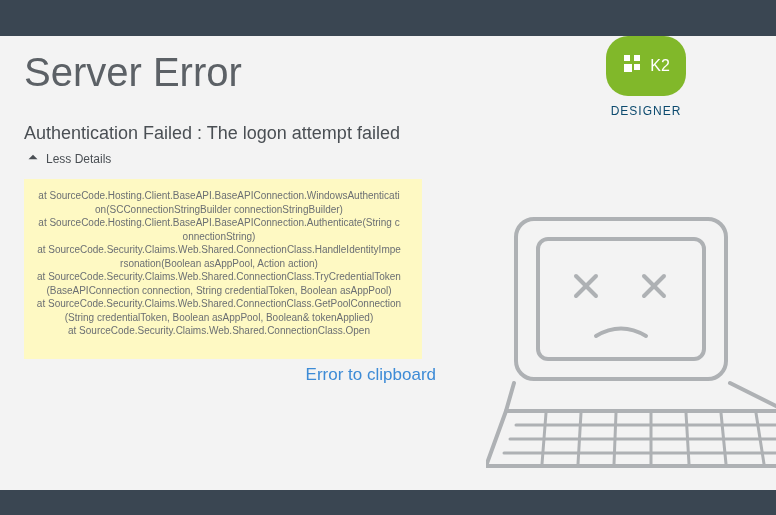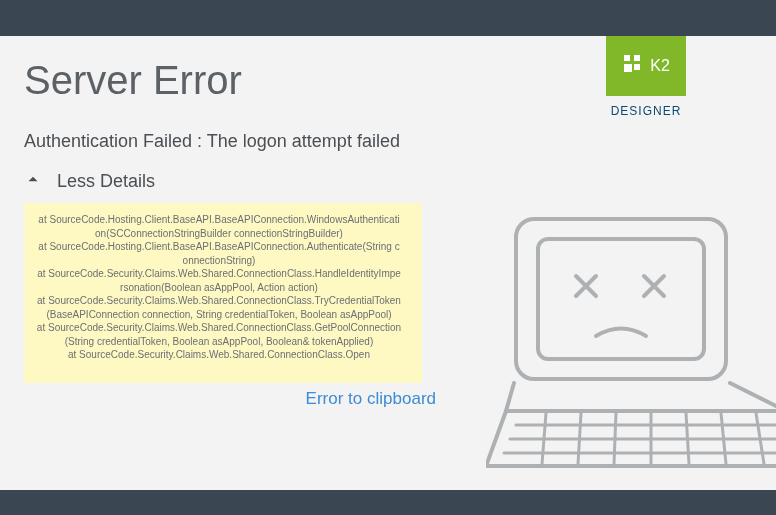--- a/index.html
+++ b/index.html
@@ -20,53 +20,54 @@
     text-align: center;
   }
   .brand-badge .k2 {
     background: #81b82a;
     height: 60px;
     display: flex;
     align-items: center;
     justify-content: center;
     color: #fff;
     font-weight: 500;
+    border-radius: 22px;
   }
   .k2 .glyph { display: inline-block; width: 22px; height: 22px; position: relative; margin-right: 6px;}
   .k2 .glyph span { position: absolute; background: #fff; width: 8px; height: 8px; }
   .k2 .glyph .s1 { left: 2px; top: 0; width:6px; height:6px;}
   .k2 .glyph .s2 { left: 12px; top: 0; width:6px; height:6px;}
   .k2 .glyph .s3 { left: 12px; top: 9px; width:6px; height:6px;}
   .k2 .glyph .s4 { left: 2px; top: 9px; width:8px; height:8px;}
   .brand-badge .des {
     color: #0c4a6e;
     font-size: 12px;
     letter-spacing: 1px;
     margin-top: 8px;
   }
   .page {
-    padding: 22px 24px;
+    padding: 14px 24px;
     max-width: 460px;
   }
   .title {
     font-size: 40px;
     color: #5c6166;
     font-weight: 400;
     margin-bottom: 28px;
   }
   .message {
     font-size: 18px;
     color: #4a4f54;
-    margin-bottom: 18px;
+    margin-bottom: 4px;
   }
   .details-toggle {
     display: flex;
     align-items: center;
-    gap: 15px;
-    font-size: 18px;
+    gap: 4px;
+    font-size: 12px;
     color: #4a4f54;
     cursor: pointer;
     margin-bottom: 10px;
     user-select: none;
   }
   .details-toggle svg { width: 18px; height: 18px; fill: #4a4f54; }
   .stack-wrap {
     position: relative;
     width: 398px;
   }

